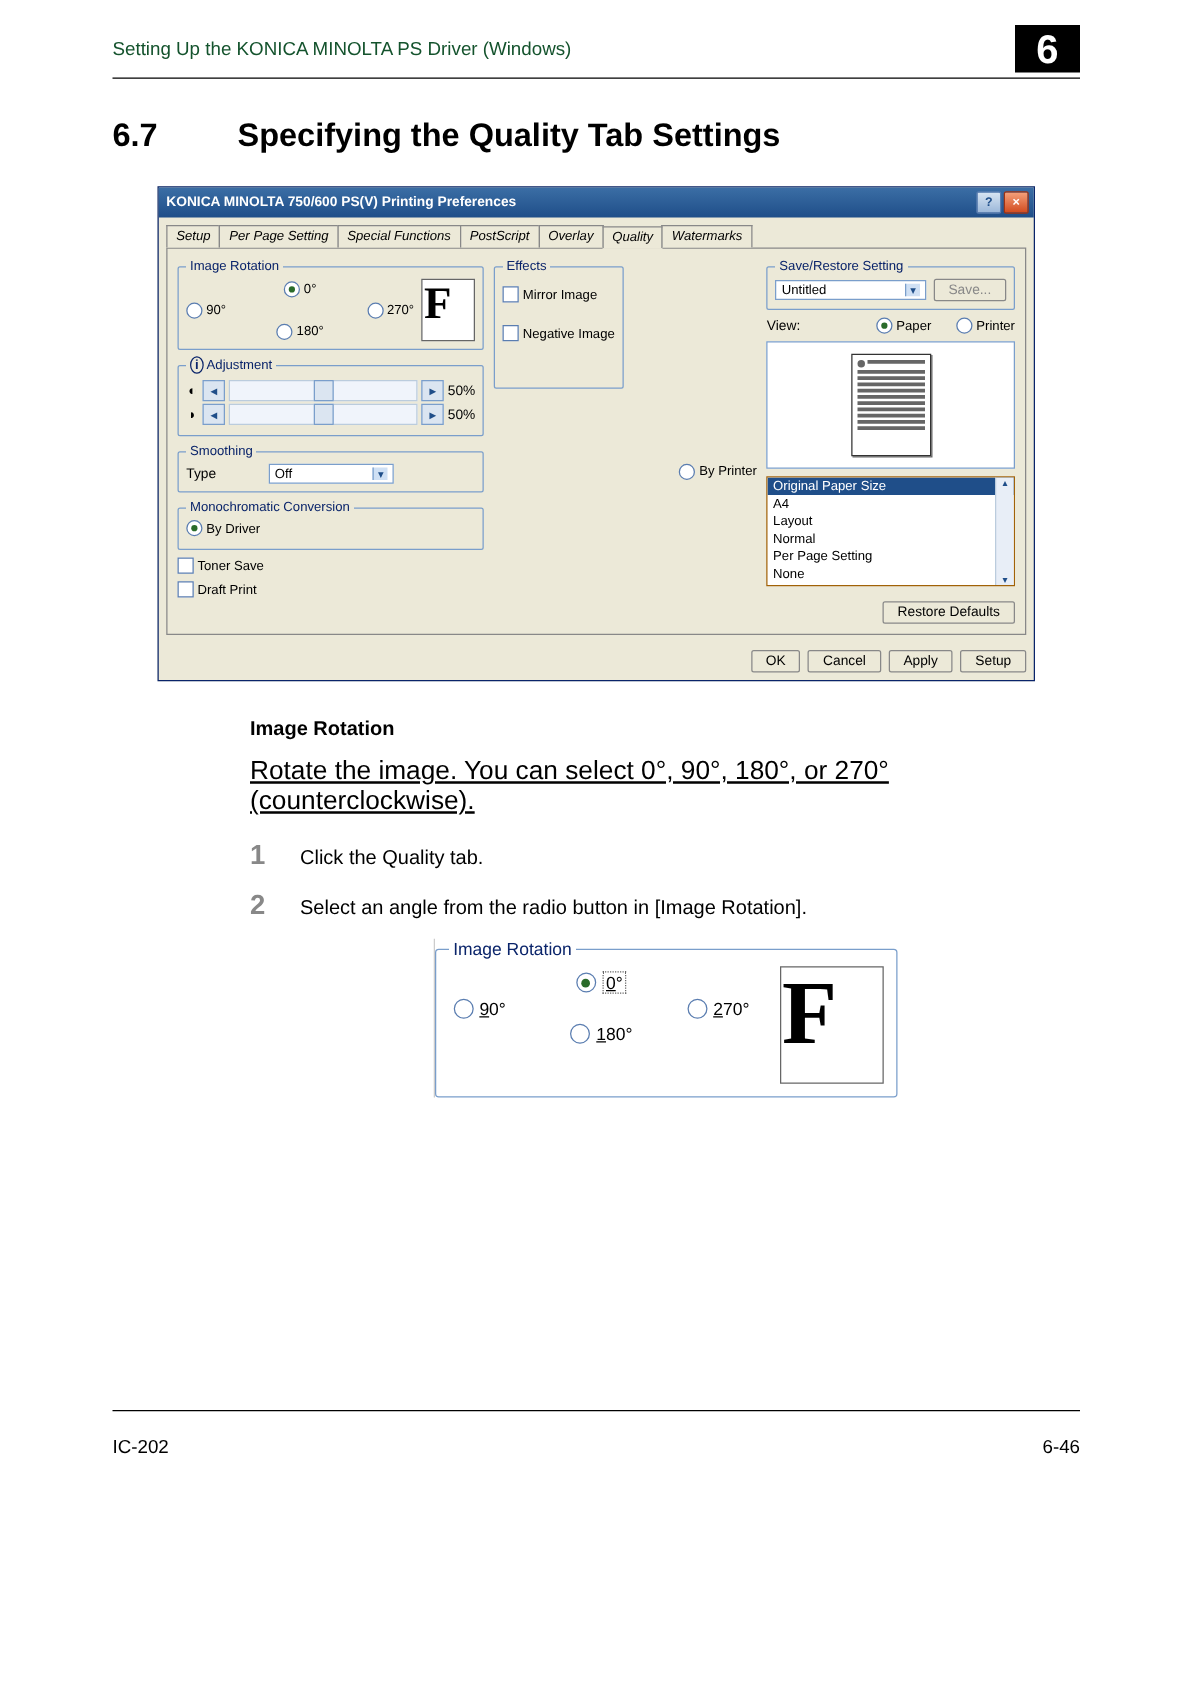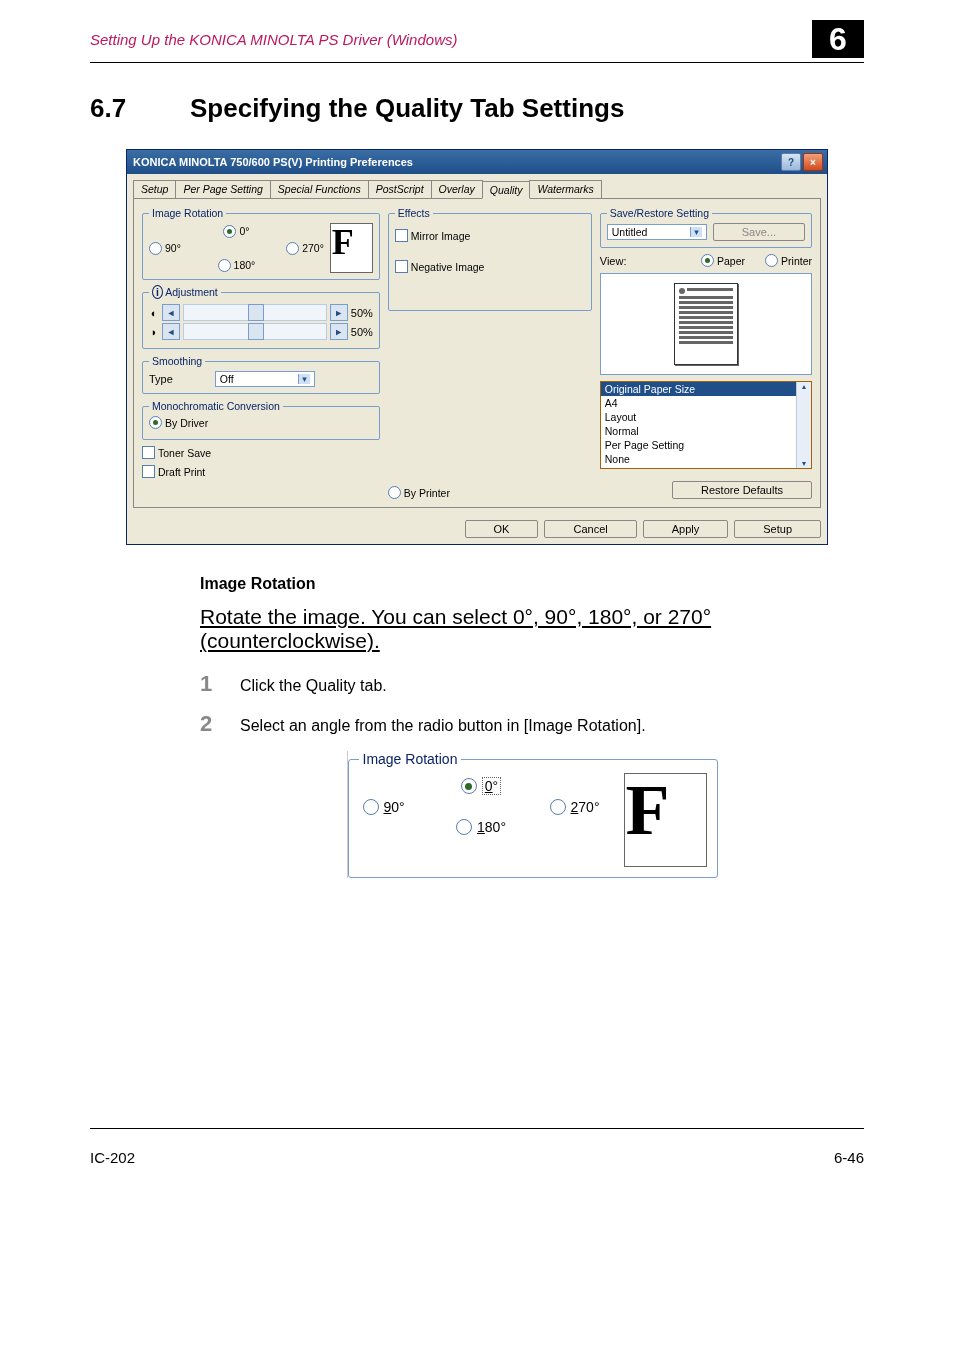--- a/index.html
+++ b/index.html
@@ -17,22 +17,21 @@
     position: relative;
   }
   .header-row {
     display: flex;
     justify-content: space-between;
     align-items: center;
     margin-bottom: 4px;
   }
   .running-head {
     font-size: 15px;
-    color: #be185d;
-    font-style: italic;
+    color: #14532d;
   }
   .chapter-badge {
     background: #000;
     color: #fff;
     font-weight: bold;
     font-size: 32px;
     width: 52px;
     height: 38px;
     display: flex;
     align-items: center;
@@ -114,21 +113,21 @@
   }
   .dlg-body {
     border: 1px solid #888;
     margin: 0 6px 6px 6px;
     padding: 8px;
     display: flex;
     gap: 8px;
     background: #ece9d8;
   }
   .left-col { flex: 1.05; display:flex; flex-direction:column; gap:6px;}
-  .mid-col { flex: 0.9; display:flex; flex-direction:column; gap:7px;}
+  .mid-col { flex: 0.9; display:flex; flex-direction:row; gap:7px;}
   .right-col { flex: 0.85; display:flex; flex-direction:column; gap:6px;}
 
   fieldset.grp {
     border: 1px solid #7a9ecb;
     border-radius: 2px;
     padding: 4px 6px 6px 6px;
     margin: 0;
   }
   fieldset.grp > legend {
     color: #0a246a;
@@ -190,21 +189,21 @@
     position:absolute;top:-1px;left:45%;width:14px;height:15px;background:#dbe5f1;border:1px solid #7a9ecb;
   }
   .select {
     border:1px solid #7a9ecb;background:#fff;padding:1px 4px;display:inline-flex;align-items:center;justify-content:space-between;min-width:90px;font-size:10.5px;text-align:right;
   }
   .select .chev {
     background:#cfe0f4;border-left:1px solid #7a9ecb;padding:0 3px;color:#1f4e89;font-size:9px;
   }
 
   .btn {
-    border:1px solid #888;background:#ece9d8;padding:2px 28px;font-size:11px;border-radius:2px;
+    border:1px solid #888;background:#ece9d8;padding:2px 11px;font-size:11px;border-radius:2px;
   }
   .btn.disabled { color:#888; }
   .preview-pane {
     border:1px solid #7a9ecb;background:#fff;height:100px;display:flex;align-items:center;justify-content:center;
   }
   .preview-page {
     width:54px;height:72px;border:1px solid #333;background:#fff;box-shadow:1px 1px 0 #666;
     display:flex;flex-direction:column;padding:4px;gap:2px;
   }
   .preview-page .ln { height:3px;background:#666;}

